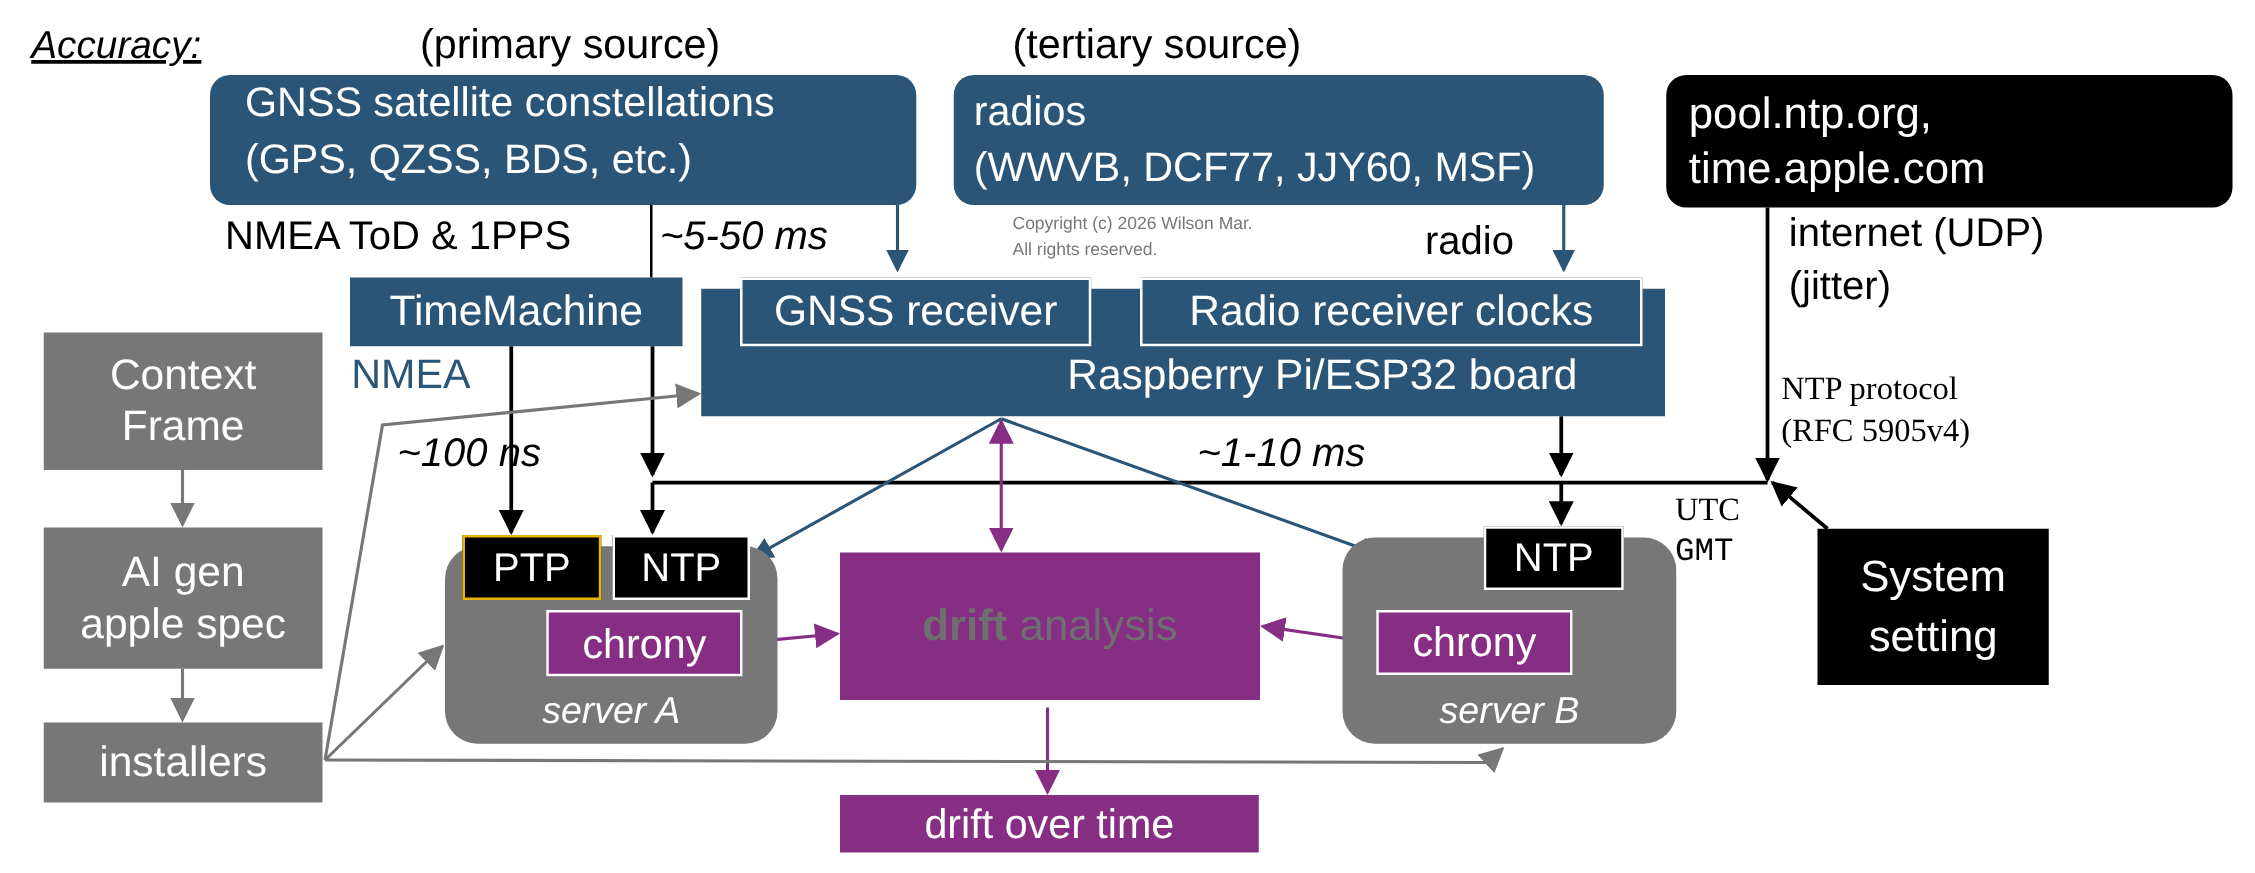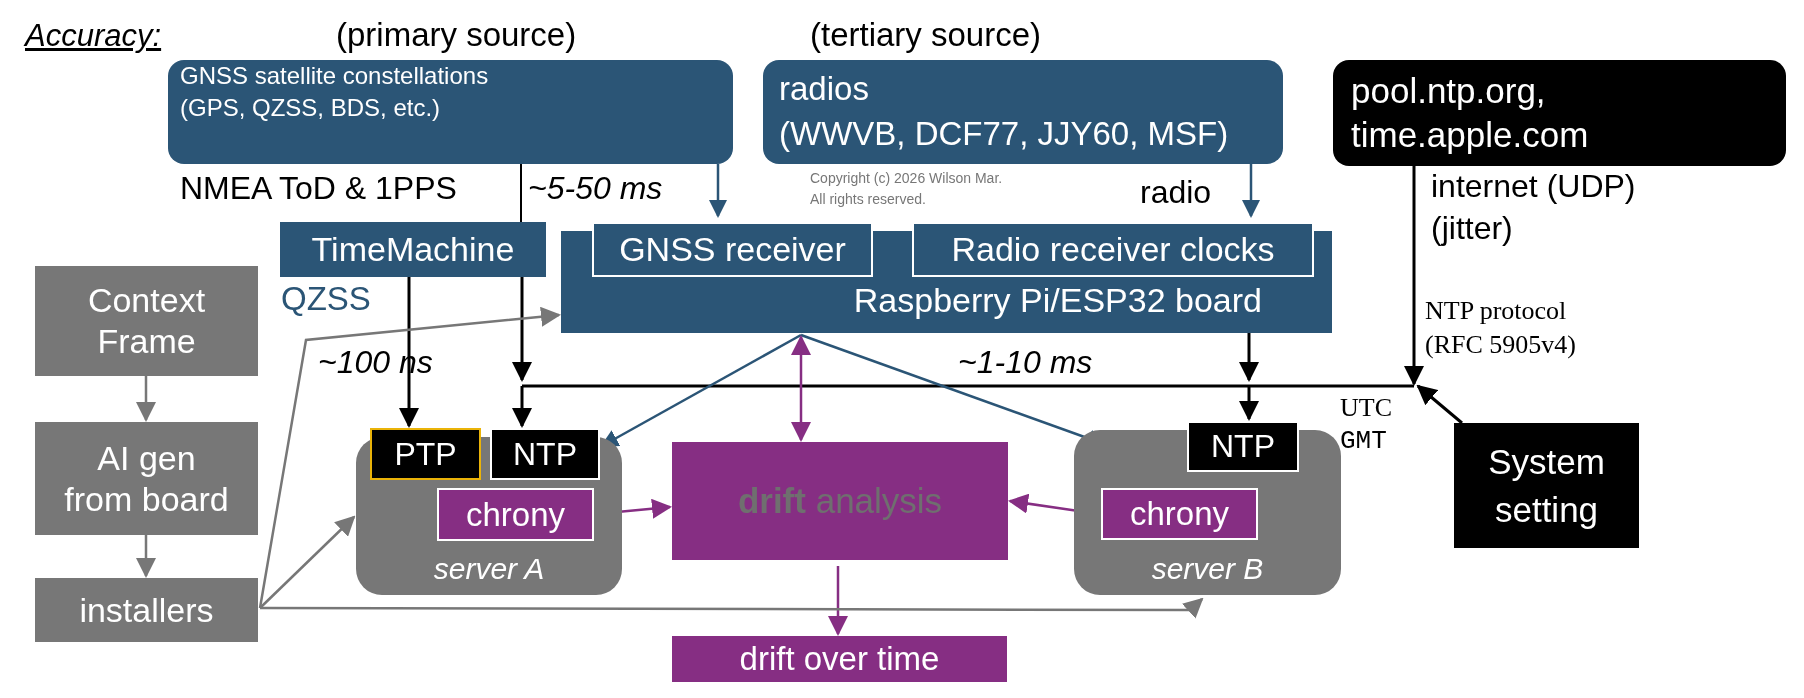--- a/index.html
+++ b/index.html
@@ -72,21 +72,21 @@
   <line x1="146" y1="535" x2="146" y2="576" stroke="#777" stroke-width="2.5" marker-end="url(#agr)"></line>
   <polyline points="260,608 306,340 559,315" fill="none" stroke="#777" stroke-width="2.5" marker-end="url(#agr)"></polyline>
   <line x1="260" y1="608" x2="354" y2="517" stroke="#777" stroke-width="2.5" marker-end="url(#agr)"></line>
   <polyline points="260,608 1190,610 1202,599" fill="none" stroke="#777" stroke-width="2.5" marker-end="url(#agr)"></polyline>
 </svg>
 
 <div class="txt" style="left:25px;top:18px;font-size:31px;font-style:italic;text-decoration:underline;">Accuracy:</div>
 <div class="txt" style="left:336px;top:16px;font-size:33px;">(primary source)</div>
 <div class="txt" style="left:810px;top:16px;font-size:33px;">(tertiary source)</div>
 
-<div class="box blue" style="left:168px;top:60px;width:565px;height:104px;border-radius:16px;justify-content:flex-start;padding-left:12px;font-size:24px;flex-direction:column;align-items:flex-start;line-height:1.35;">
+<div class="box blue" style="left:168px;top:60px;width:565px;height:104px;border-radius:16px;justify-content:flex-start;padding-left:28px;font-size:33px;flex-direction:column;align-items:flex-start;line-height:1.35;">
   <span>GNSS satellite constellations</span>
   <span>(GPS, QZSS, BDS, etc.)</span>
 </div>
 <div class="box blue" style="left:763px;top:60px;width:520px;height:104px;border-radius:16px;padding-left:16px;font-size:33px;flex-direction:column;align-items:flex-start;line-height:1.35;">
   <span>radios</span>
   <span>(WWVB, DCF77, JJY60, MSF)</span>
 </div>
 <div class="box black" style="left:1333px;top:60px;width:453px;height:106px;border-radius:16px;padding-left:18px;font-size:35px;flex-direction:column;align-items:flex-start;line-height:1.25;">
   <span>pool.ntp.org,</span>
   <span>time.apple.com</span>
@@ -94,35 +94,35 @@
 
 <div class="txt" style="left:180px;top:170px;font-size:32px;">NMEA ToD &amp; 1PPS</div>
 <div class="txt" style="left:528px;top:170px;font-size:32px;font-style:italic;">~5-50 ms</div>
 <div class="txt" style="left:810px;top:170px;font-size:14px;color:#777;">Copyright (c) 2026 Wilson Mar.</div>
 <div class="txt" style="left:810px;top:191px;font-size:14px;color:#777;">All rights reserved.</div>
 <div class="txt" style="left:1140px;top:174px;font-size:32px;">radio</div>
 <div class="txt" style="left:1431px;top:168px;font-size:32px;">internet (UDP)</div>
 <div class="txt" style="left:1431px;top:210px;font-size:32px;">(jitter)</div>
 
 <div class="box blue" style="left:280px;top:222px;width:266px;height:55px;font-size:34px;">TimeMachine</div>
-<div class="txt" style="left:281px;top:280px;font-size:33px;color:#2b5576;">QZSS</div>
+<div class="txt" style="left:281px;top:280px;font-size:33px;color:#2b5576;">NMEA</div>
 
 <div class="box blue" style="left:561px;top:231px;width:771px;height:102px;align-items:flex-end;justify-content:flex-end;padding:0 70px 12px 0;font-size:34px;text-align:center;">
   <span>Raspberry Pi/ESP32 board</span>
 </div>
 <div class="box blue" style="left:592px;top:222px;width:281px;height:55px;border:2px solid #fff;font-size:34px;">GNSS receiver</div>
 <div class="box blue" style="left:912px;top:222px;width:402px;height:55px;border:2px solid #fff;font-size:34px;">Radio receiver clocks</div>
 
 <div class="box gray" style="left:35px;top:266px;width:223px;height:110px;font-size:34px;flex-direction:column;">
   <span>Context</span>
   <span>Frame</span>
 </div>
 <div class="box gray" style="left:35px;top:422px;width:223px;height:113px;font-size:34px;flex-direction:column;">
   <span>AI gen</span>
-  <span>from board</span>
+  <span>apple spec</span>
 </div>
 <div class="box gray" style="left:35px;top:578px;width:223px;height:64px;font-size:34px;">installers</div>
 
 <div class="txt" style="left:318px;top:344px;font-size:32px;font-style:italic;">~100 ns</div>
 <div class="txt" style="left:958px;top:344px;font-size:32px;font-style:italic;">~1-10 ms</div>
 
 <div class="box gray" style="left:356px;top:437px;width:266px;height:158px;border-radius:26px;align-items:flex-end;padding-bottom:8px;font-size:30px;font-style:italic;">
   <span>server A</span>
 </div>
 <div class="box black" style="left:370px;top:428px;width:111px;height:52px;border:2px solid #eab308;font-size:32px;">PTP</div>

